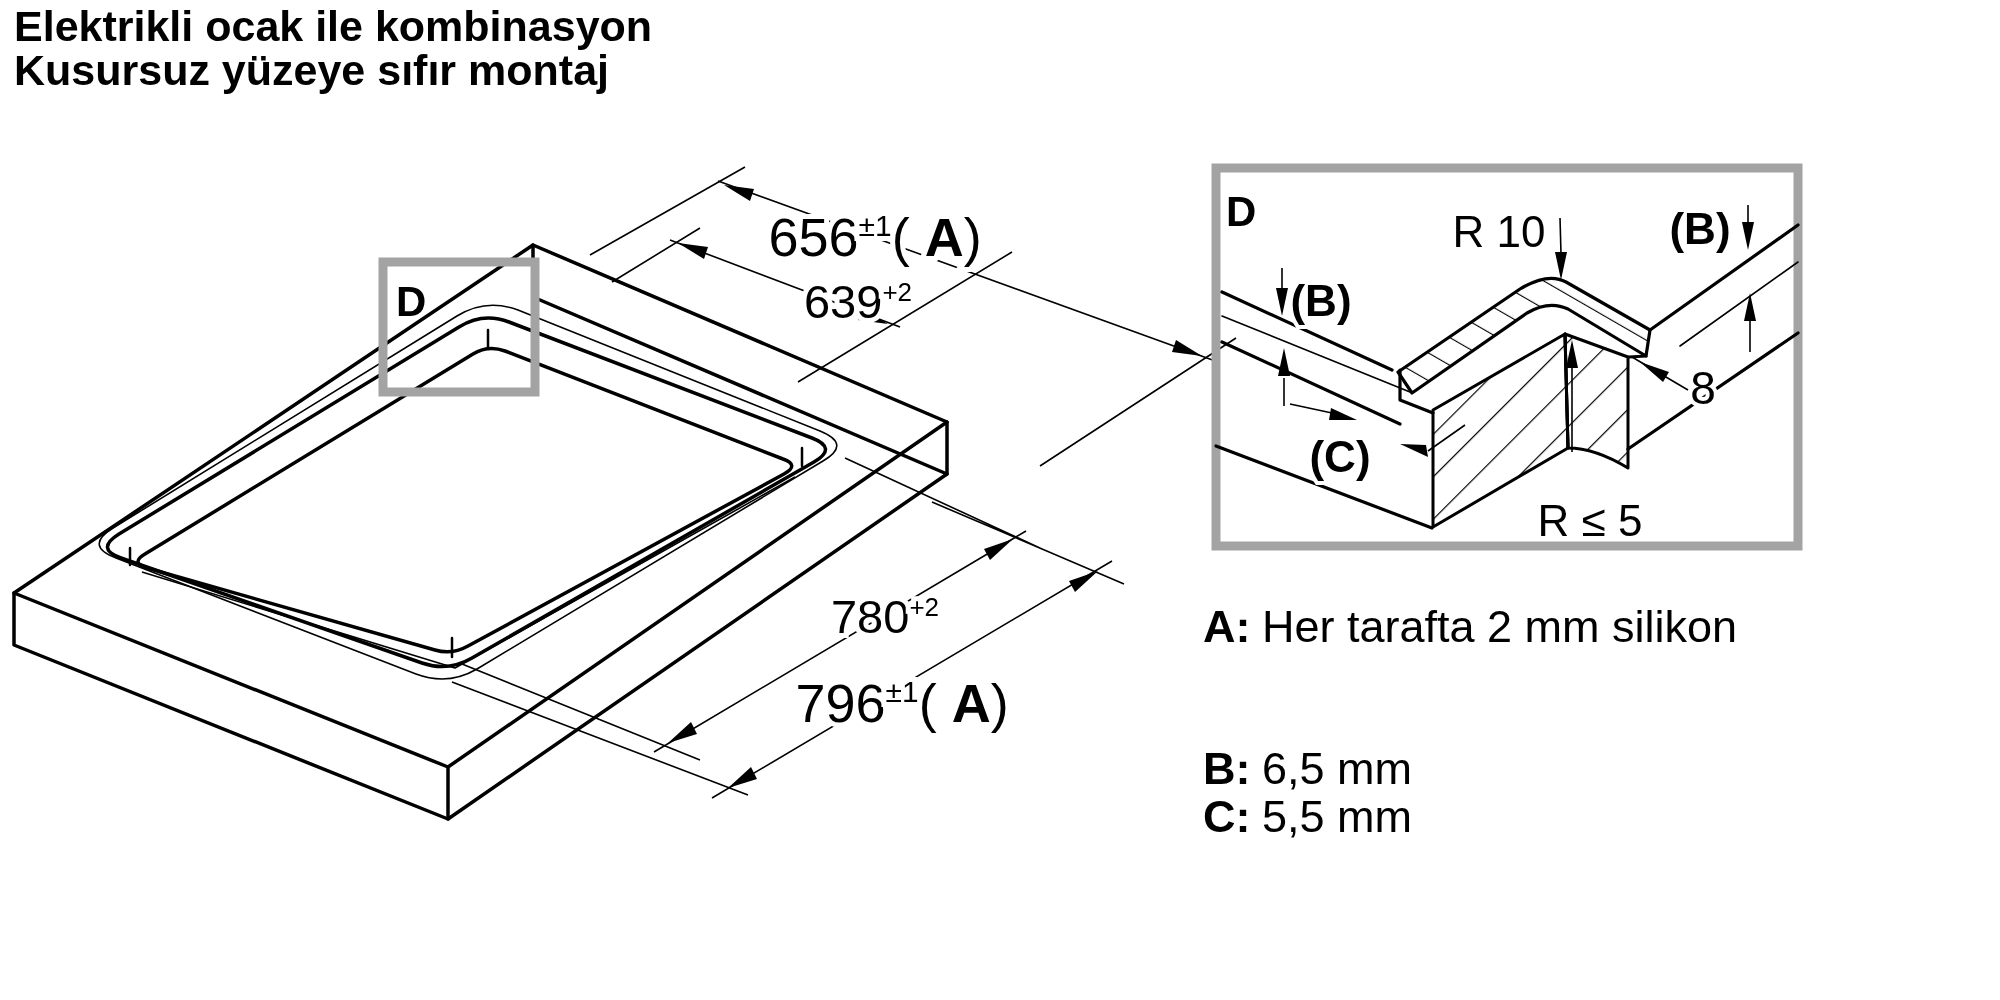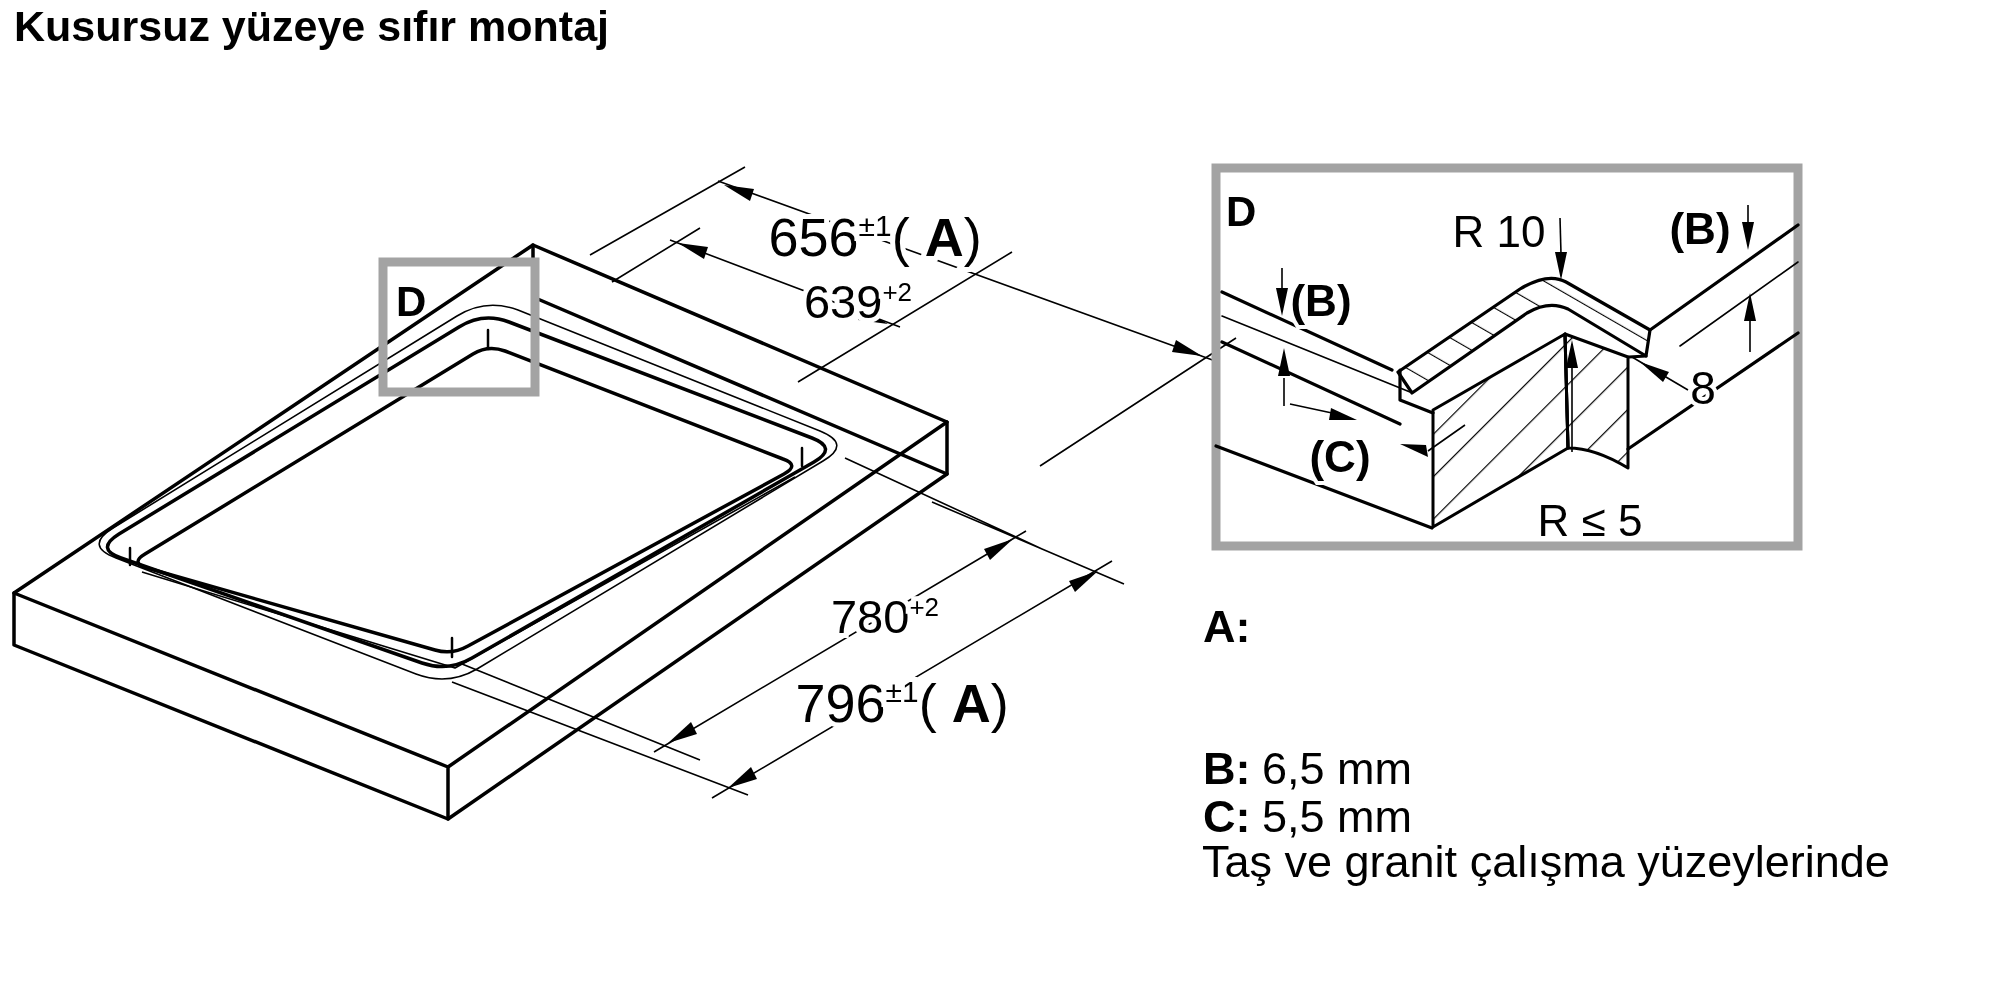--- a/index.html
+++ b/index.html
@@ -19,20 +19,21 @@
   .suptxt2{font-size:26px;}
   .boldA{font-weight:bold;}
   .dmark{font-size:42px;font-weight:bold;}
   .dettxt{font-size:44px;paint-order:stroke;stroke:#fff;stroke-width:8px;}
   .detbold{font-weight:bold;}
 </style>
 </head>
 <body>
 
 <div class="hdr">
+  <div class="b">Elektrikli ocak ile kombinasyon</div>
   <div class="b">Kusursuz yüzeye sıfır montaj</div>
 </div>
 
 <svg id="draw" width="2000" height="1000" viewBox="0 0 2000 1000">
   <defs>
     <pattern id="hatchWall" patternUnits="userSpaceOnUse" width="30" height="30" patternTransform="rotate(45)">
       <line x1="0" y1="0" x2="0" y2="30" stroke="#000" stroke-width="2.4"></line>
     </pattern>
     <pattern id="hatchGlass" patternUnits="userSpaceOnUse" width="24" height="24" patternTransform="rotate(-60)">
       <line x1="0" y1="0" x2="0" y2="24" stroke="#000" stroke-width="2.2"></line>
@@ -134,25 +135,25 @@
   <text class="dettxt detbold" x="1700" y="244" text-anchor="middle">(B)</text>
   <text class="dettxt detbold" x="1321" y="316" text-anchor="middle">(B)</text>
   <text class="dettxt" x="1703" y="404" text-anchor="middle" style="font-size:46px">8</text>
   <text class="dettxt detbold" x="1340" y="472" text-anchor="middle">(C)</text>
   <text class="dettxt" x="1590" y="536" text-anchor="middle">R ≤ 5</text>
 </svg>
 
 <div class="legend arow" style="left:1203px;top:602px;">
   <span class="key">A:</span>
   <span>
+    <div>Her tarafta 2 mm silikon</div>
   </span>
 </div>
 <div class="legend arow" style="left:1203px;top:744px;">
   <span class="key">B:</span>
   <span>6,5 mm</span>
 </div>
 <div class="legend arow" style="left:1203px;top:792px;">
   <span class="key">C:</span>
   <span>5,5 mm</span>
 </div>
 <div class="legend" style="left:1202px;top:838px;line-height:47px;">
-  <div>Taş ve granit çalışma yüzeylerinde</div>
 </div>
 
 </body></html>

